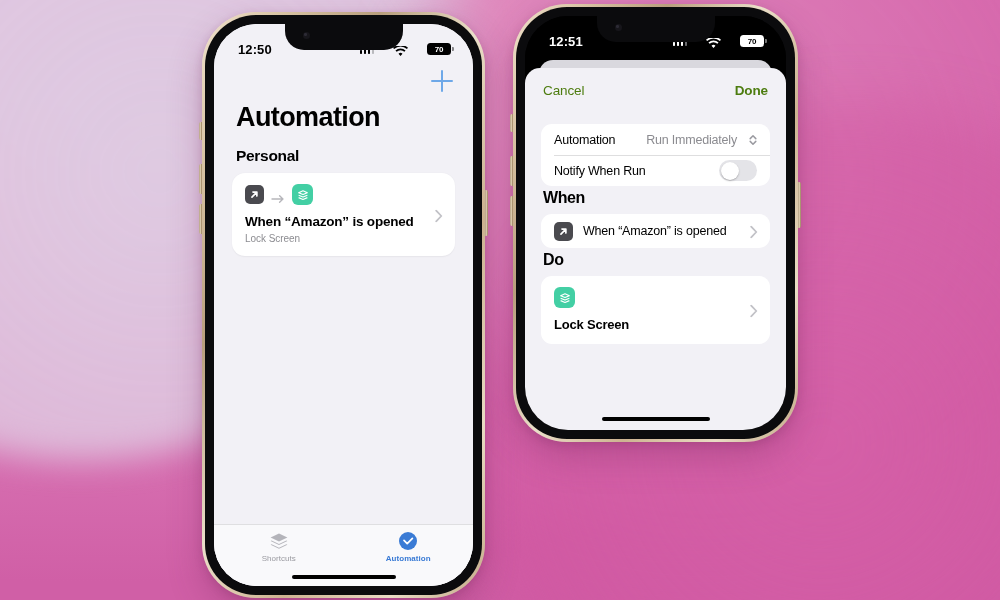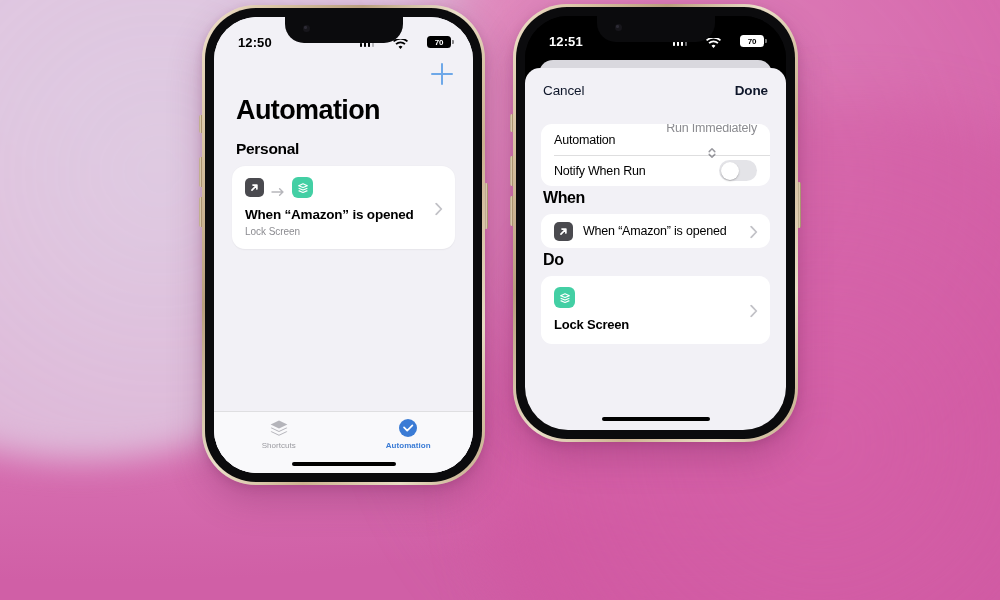--- a/index.html
+++ b/index.html
@@ -64,21 +64,21 @@
   
   .btn-side {
     position: absolute;
     background: linear-gradient(90deg, #9d8462 0%, #e8dcc4 35%, #c3ab88 70%, #8e7656 100%);
     border-radius: 2px;
   }
   .btn-left { left: -3px; width: 3px; border-radius: 2px 0 0 2px; }
   .btn-right { right: -3px; width: 3px; border-radius: 0 2px 2px 0; }
 
   
-  #phone-left  { left: 202px; top: 5px;  width: 283px; height: 480px; }
+  #phone-left  { left: 202px; top: 12px;  width: 283px; height: 586px; }
   #phone-right { left: 513px; top: 4px;  width: 285px; height: 438px; }
 
   
   .notch {
     position: absolute; top: 0; left: 50%; transform: translateX(-50%);
     width: 118px; height: 26px;
     background: #0b0b0d;
     border-radius: 0 0 19px 19px;
     z-index: 40;
   }
@@ -215,40 +215,39 @@
   .sheet {
     position: absolute; left: 0; right: 0; top: 52px; bottom: 0;
     background: #f2f1f6; border-radius: 15px 15px 0 0;
   }
   .sheet-nav {
     height: 44px; display: flex; align-items: center; justify-content: space-between;
     padding: 0 18px;
   }
   .sheet-nav button {
     background: none; border: none; padding: 0; cursor: pointer;
-    font-family: inherit; font-size: 13.5px; color: #0f172a; letter-spacing: -.1px;
+    font-family: inherit; font-size: 13.5px; color: #4d7c0f; letter-spacing: -.1px;
   }
   .sheet-nav button.bold { font-weight: 700; }
 
   .group {
     margin: 12px 16px 0 16px; background: #fff; border-radius: 11px; overflow: hidden;
   }
   .g-row {
     height: 31px; display: flex; align-items: center; justify-content: space-between;
     padding: 0 13px; position: relative; cursor: pointer;
   }
   .g-row + .g-row::before {
     content: ""; position: absolute; left: 13px; right: 0; top: 0; height: .5px;
     background: rgba(60,60,67,.17);
   }
   .g-label { font-size: 12.5px; color: #000; letter-spacing: -.2px; }
   .g-value {
     font-size: 12.5px; color: #8b8b90; display: flex; align-items: center; gap: 12px;
     letter-spacing: -.2px;
-    flex-direction: column;
   }
   .updown { width: 8px; height: 12px; }
   .updown svg path { stroke: #9a9aa0; stroke-width: 1.5; fill: none; stroke-linecap: round; stroke-linejoin: round; }
 
   .switch {
     width: 38px; height: 21px; border-radius: 11px; background: #e4e4e8;
     position: relative; cursor: pointer; flex-shrink: 0;
   }
   .switch .knob {
     position: absolute; left: 1.5px; top: 1.5px; width: 18px; height: 18px;

